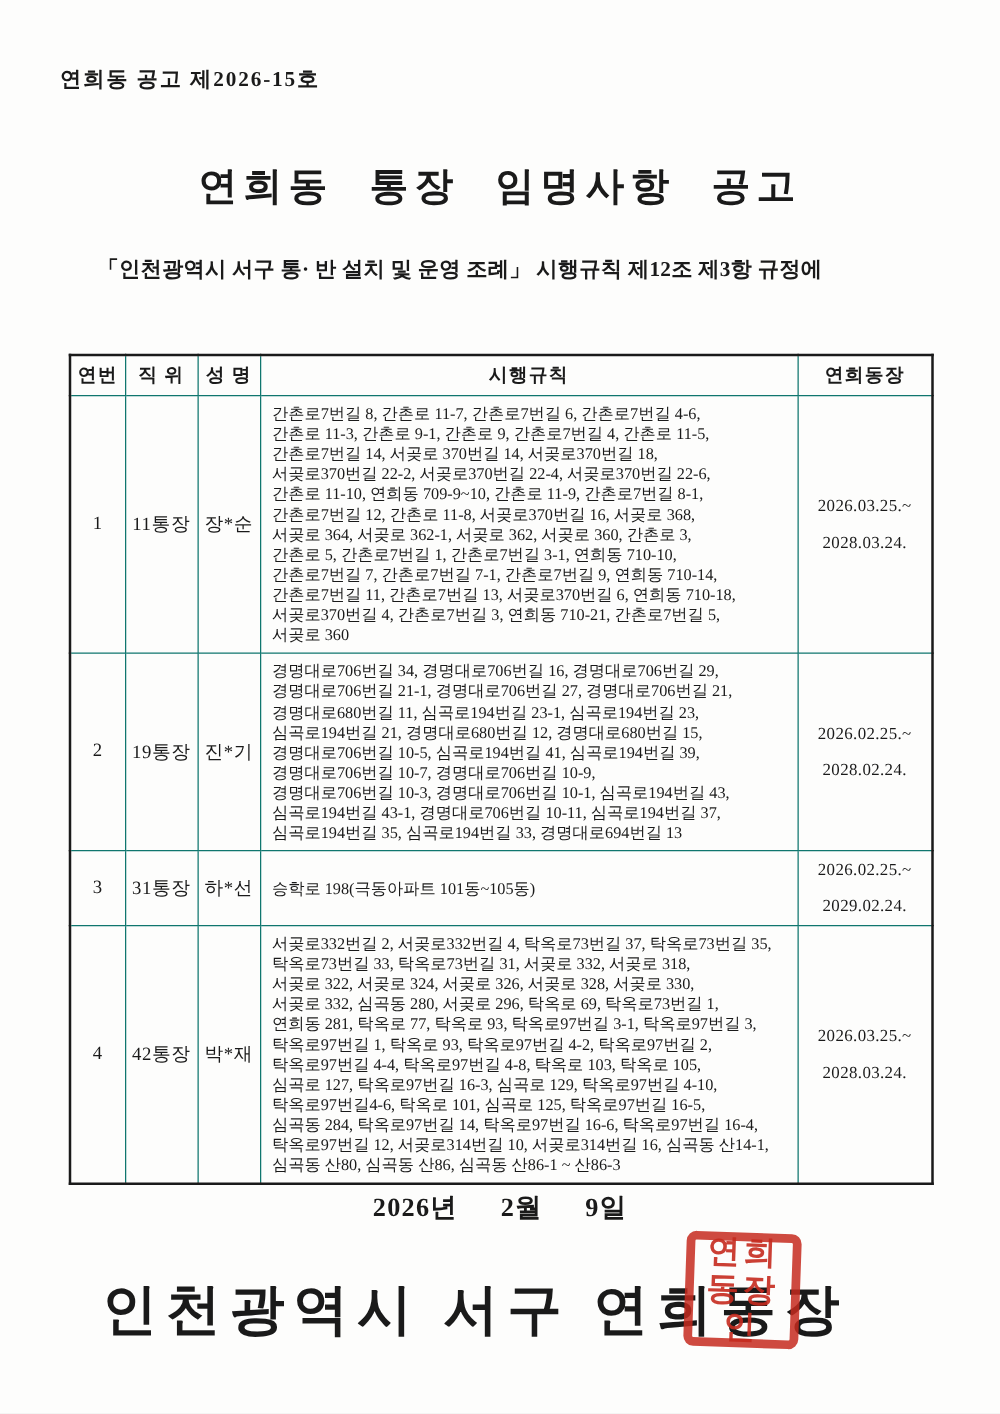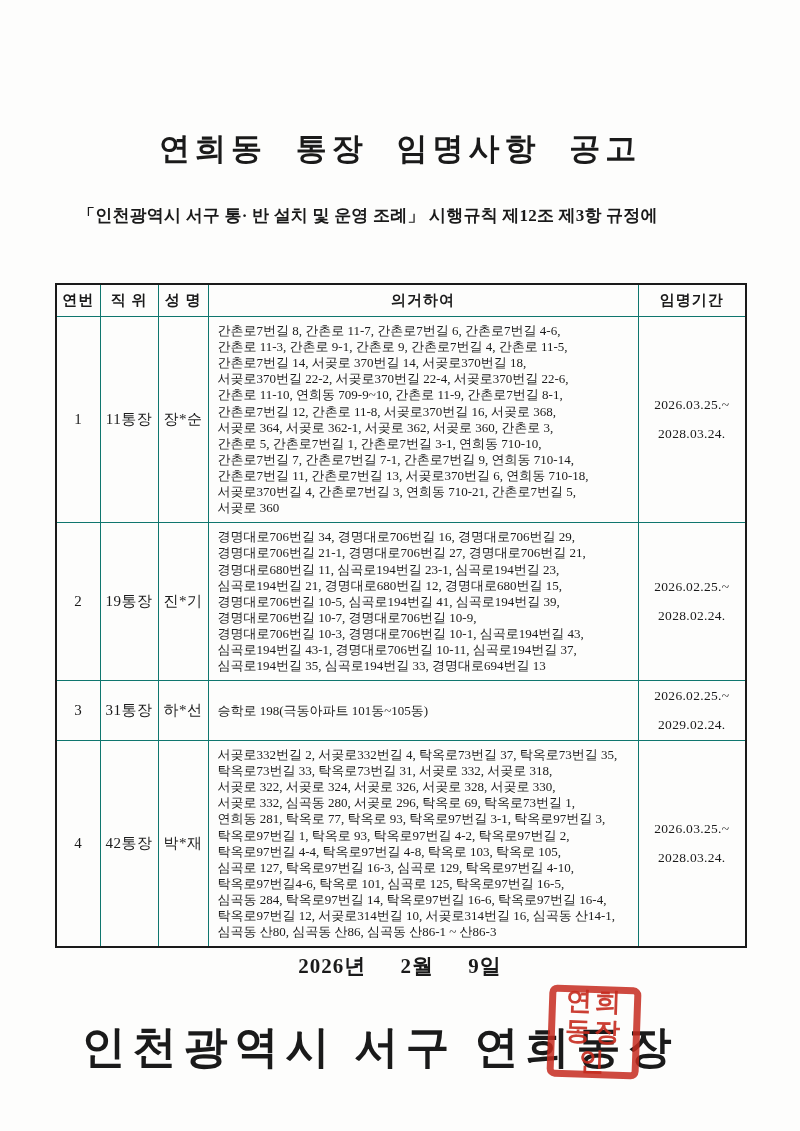--- a/index.html
+++ b/index.html
@@ -100,42 +100,43 @@
     letter-spacing:3px;
     width:62px;
     word-break:break-all;
   }
 </style>
 </head>
 <body>
 
 <div class="page">
 
+  <div class="notice-no">연희동 공고 제2026-15호</div>
 
   <h1 class="doc-title">연희동 통장 임명사항 공고</h1>
 
   <div class="body-par">
     <div class="line1">「인천광역시 서구 통· 반 설치 및 운영 조례」  시행규칙 제12조 제3항 규정에</div>
   </div>
 
   <table class="appt">
     <colgroup>
       <col class="c-no">
         <col class="c-pos">
         <col class="c-name">
         <col class="c-jur">
         <col class="c-period">
     </colgroup>
     <thead>
       <tr>
         <th>연번</th>
         <th>직 위</th>
         <th>성 명</th>
-        <th>의거하여</th>
-        <th>임명기간</th>
+        <th>시행규칙</th>
+        <th>연희동장</th>
       </tr>
     </thead>
     <tbody>
       <tr>
         <td class="cell-no">1</td>
         <td class="cell-pos">11통장</td>
         <td class="cell-name">장*순</td>
         <td class="cell-jur">간촌로7번길 8, 간촌로 11-7, 간촌로7번길 6, 간촌로7번길 4-6,
 간촌로 11-3, 간촌로 9-1, 간촌로 9, 간촌로7번길 4, 간촌로 11-5,
 간촌로7번길 14, 서곶로 370번길 14, 서곶로370번길 18,

